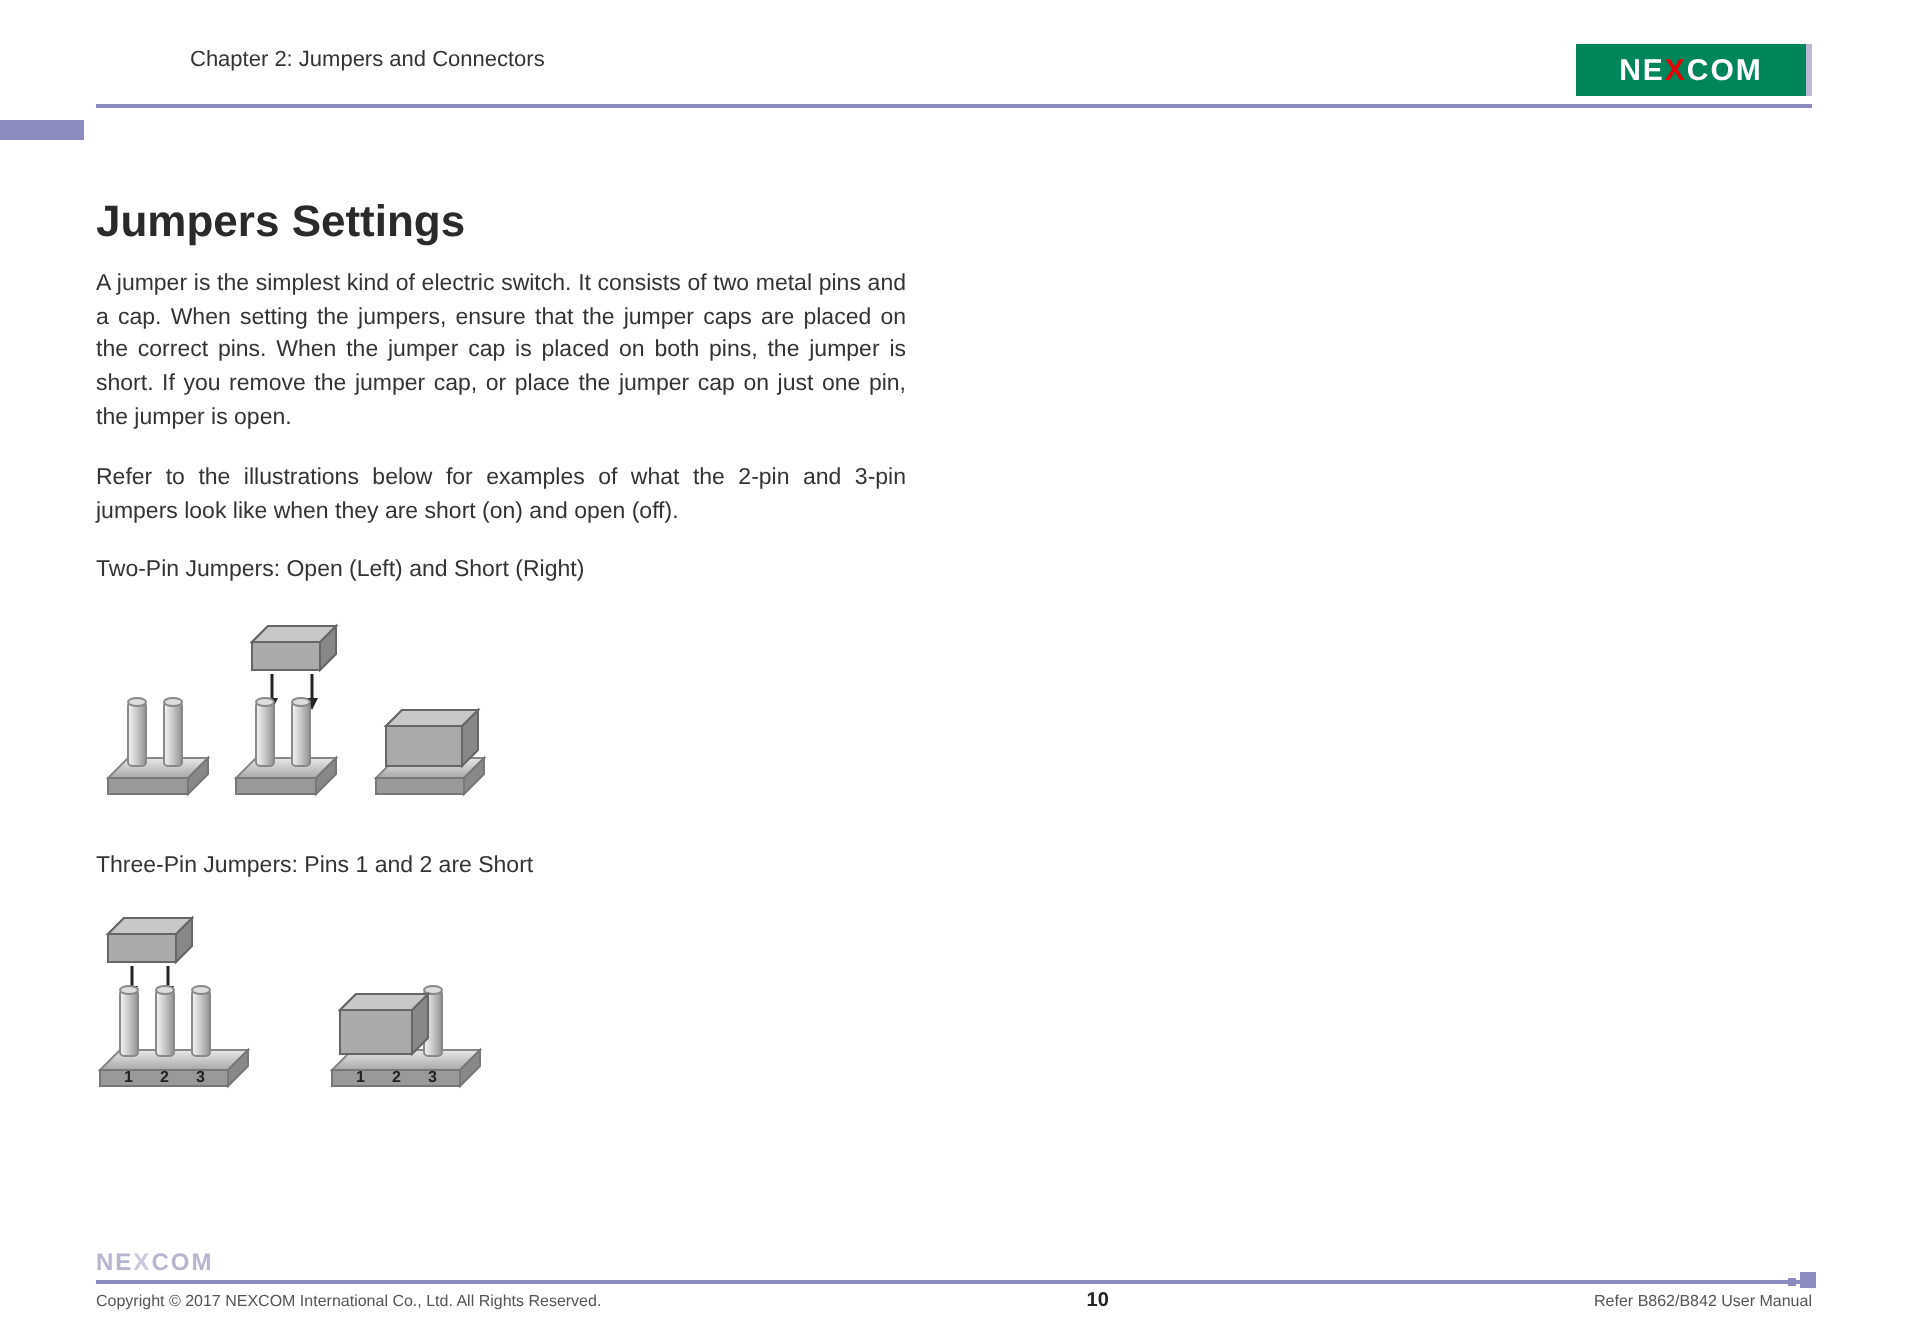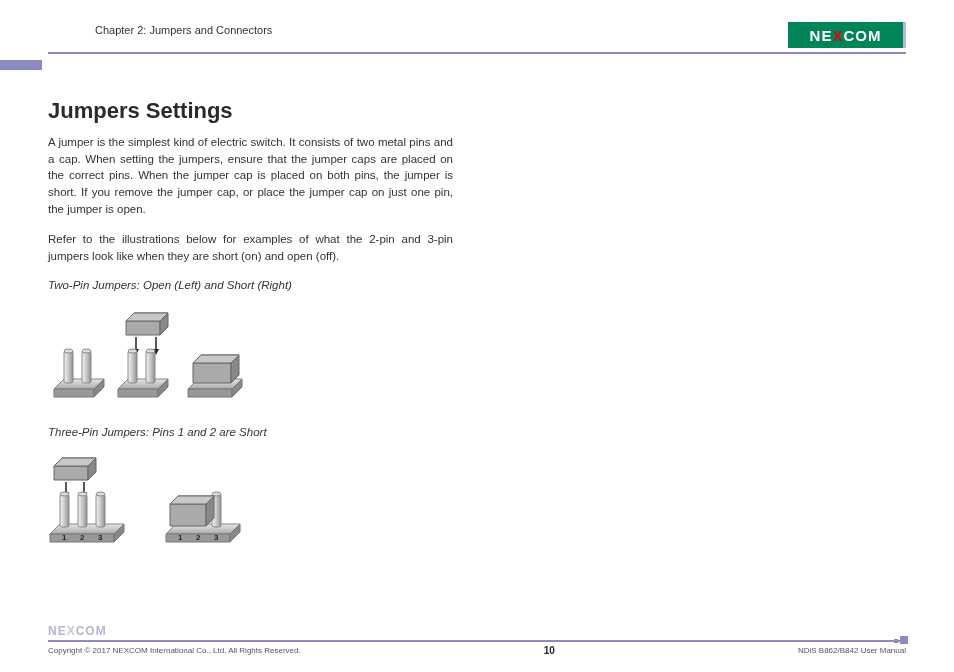--- a/index.html
+++ b/index.html
@@ -68,21 +68,20 @@
     line-height: 1.45;
     color: #333;
     text-align: justify;
     margin-bottom: 14px;
   }
   .caption {
     font-size: 11.5px;
     color: #333;
     margin-top: 8px;
     margin-bottom: 8px;
-    font-style: italic;
   }
   .illus {
     margin-bottom: 18px;
   }
   .footer {
     position: absolute;
     left: 48px;
     right: 48px;
     bottom: 16px;
   }
@@ -276,15 +275,15 @@
 </div>
 
 <div class="footer">
   <div class="footer-logo">
     <span>NE</span><span class="x">X</span><span>COM</span>
   </div>
   <div class="footer-rule"></div>
   <div class="footer-row">
     <span>Copyright © 2017 NEXCOM International Co., Ltd. All Rights Reserved.</span>
     <span class="page-num">10</span>
-    <span>NDiS B862/B842 User Manual</span>
+    <span>Refer B862/B842 User Manual</span>
   </div>
 </div>
 
 </body></html>

